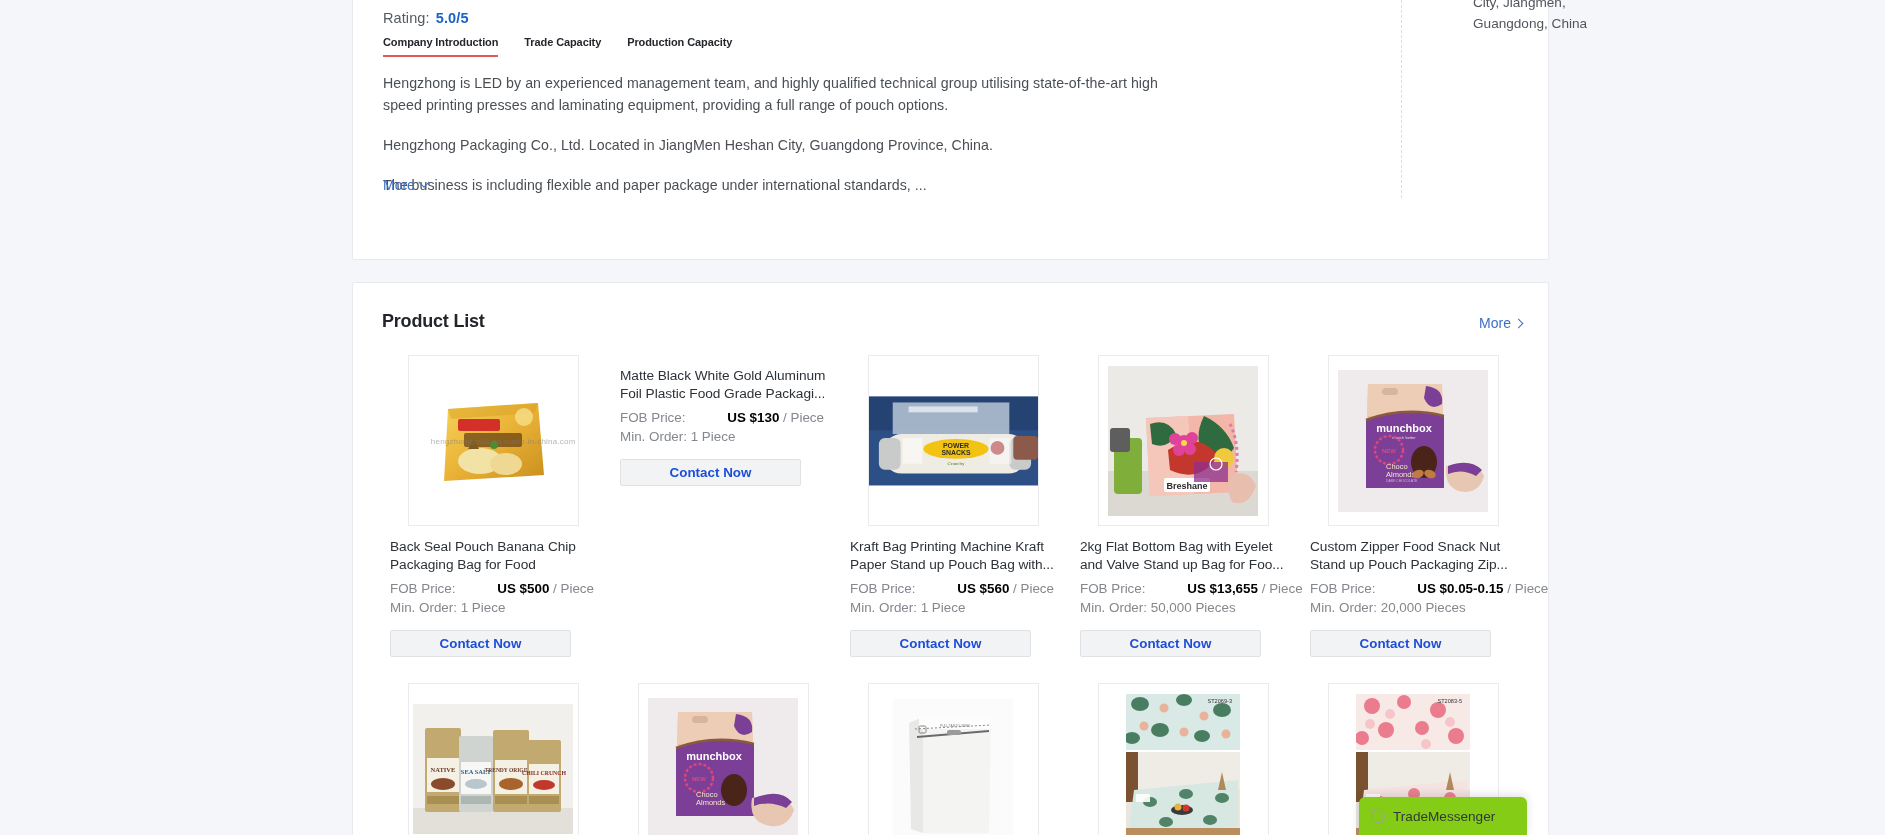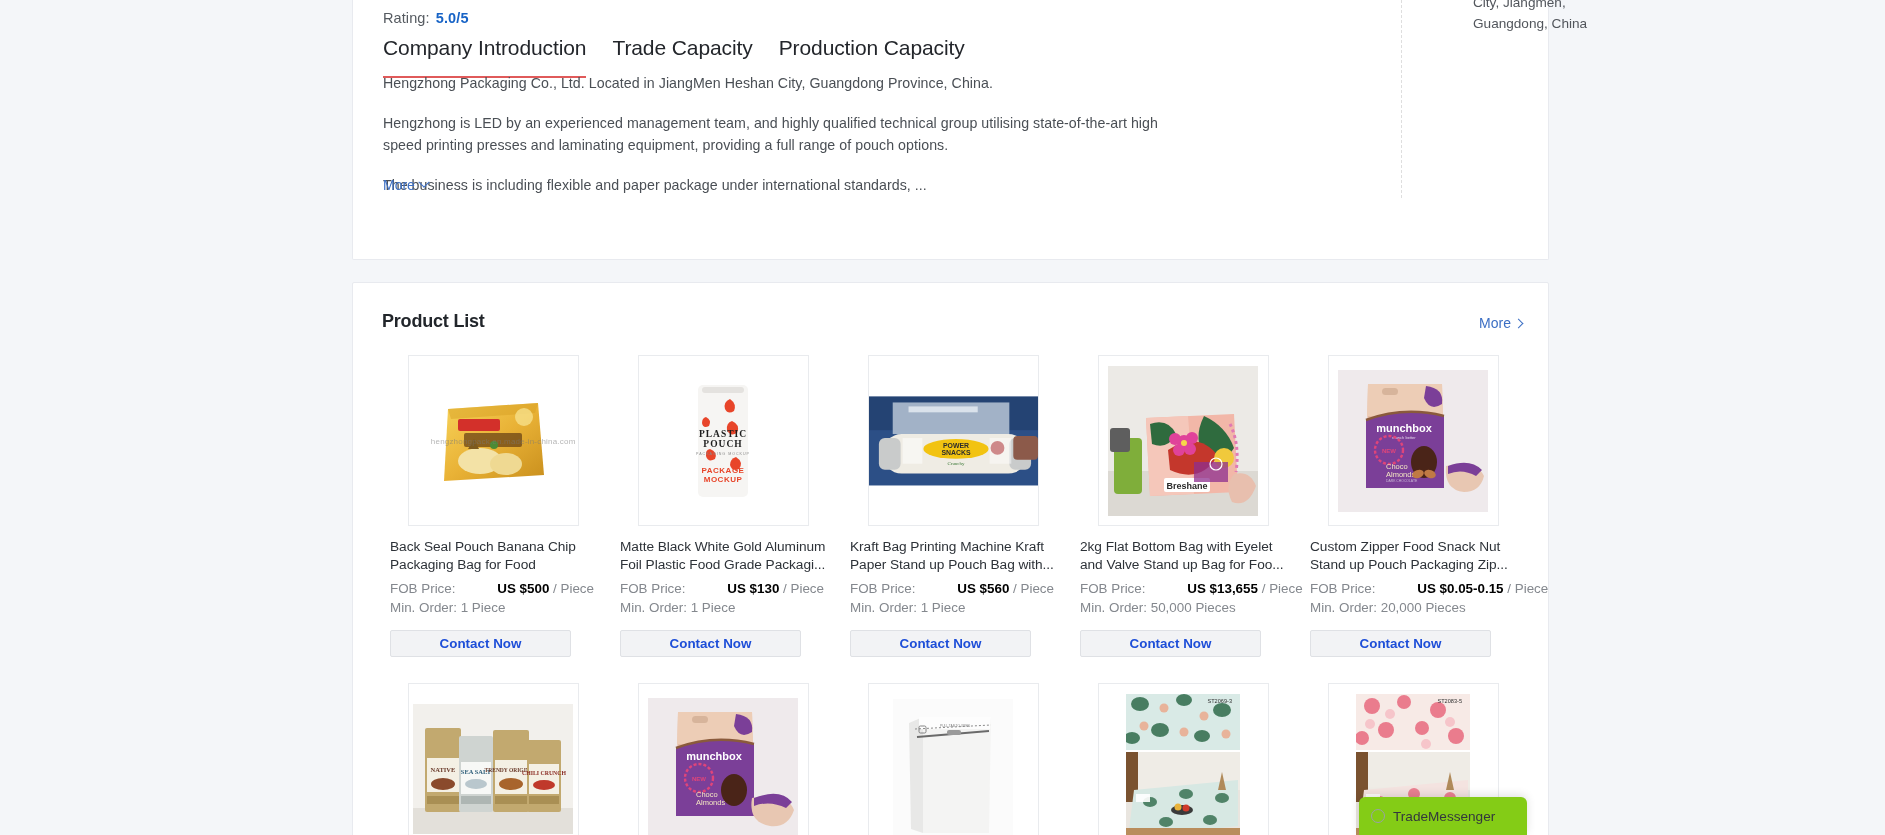--- a/index.html
+++ b/index.html
@@ -50,24 +50,24 @@
   .tabs {
     position: absolute;
     left: 30px;
     top: 396px;
     display: flex;
     gap: 26px;
     align-items: flex-start;
   }
   .tab {
     position: relative;
-    font-size: 21px;
-    font-weight: normal;
+    font-size: 11px;
+    font-weight: bold;
     color: #23262b;
-    padding-bottom: 18px;
+    padding-bottom: 9px;
     cursor: pointer;
     letter-spacing: -0.1px;
   }
   .tab.active::after {
     content: "";
     position: absolute;
     left: 0; right: 0; bottom: 0;
     height: 2px;
     background: #e05a5a;
   }
@@ -326,22 +326,22 @@
       <span class="rating-value">5.0/5</span>
     </div>
 
     <div class="tabs">
       <div class="tab active">Company Introduction</div>
       <div class="tab">Trade Capacity</div>
       <div class="tab">Production Capacity</div>
     </div>
 
     <div class="intro-body">
+      <div class="intro-p">Hengzhong is LED by an experienced management team, and highly qualified technical group utilising state-of-the-art high speed printing presses and laminating equipment, providing a full range of pouch options.</div>
       <div class="intro-p">Hengzhong Packaging Co., Ltd. Located in JiangMen Heshan City, Guangdong Province, China.</div>
-      <div class="intro-p">Hengzhong is LED by an experienced management team, and highly qualified technical group utilising state-of-the-art high speed printing presses and laminating equipment, providing a full range of pouch options.</div>
       <div class="intro-p">The business is including flexible and paper package under international standards, ...</div>
     </div>
 
     <div class="more-link">
       <span>More</span>
       <span class="chev-down"></span>
     </div>
 
     <div class="v-divider"></div>
 
@@ -390,38 +390,20 @@
         <div class="prod-title">Back Seal Pouch Banana Chip Packaging Bag for Food</div>
         <div class="price-row"><span>FOB Price:</span>
           <span class="price-val">US $500</span>
           <span>/ Piece</span></div>
         <div class="minorder-row"><span>Min. Order:</span>
           <span>1 Piece</span></div>
         <button class="contact-btn">Contact Now</button>
       </div>
 
       <div class="prod">
-        <div class="thumb">
-          <div class="thumb-inner">
-            <svg width="74" height="128" viewBox="0 0 74 128">
-              <rect x="12" y="8" width="50" height="112" rx="5" fill="#f6f5f3"></rect>
-              <rect x="16" y="10" width="42" height="6" rx="3" fill="#e4e2df"></rect>
-              <path d="M44 22 q7 5 4 12 q-6 4 -9 -2 q-2 -7 5 -10z" fill="#e8452a"></path>
-              <path d="M20 40 q6 3 3 9 q-6 3 -7 -3 q0 -5 4 -6z" fill="#e8452a"></path>
-              <path d="M46 44 q9 4 5 12 q-7 4 -10 -3 q-1 -7 5 -9z" fill="#e8452a"></path>
-              <path d="M24 72 q8 3 5 10 q-7 4 -9 -3 q-1 -6 4 -7z" fill="#e8452a"></path>
-              <path d="M50 80 q8 5 3 12 q-7 3 -9 -4 q0 -6 6 -8z" fill="#e8452a"></path>
-              <text x="37" y="60" font-family="Liberation Serif, serif" font-size="9.5" font-weight="bold" text-anchor="middle" fill="#1d1d1d" letter-spacing="1">PLASTIC</text>
-              <text x="37" y="70" font-family="Liberation Serif, serif" font-size="9.5" font-weight="bold" text-anchor="middle" fill="#1d1d1d" letter-spacing="1">POUCH</text>
-              <text x="37" y="78" font-family="Liberation Sans, sans-serif" font-size="3.6" text-anchor="middle" fill="#8a8a8a" letter-spacing="1">PACKAGING MOCKUP</text>
-              <text x="37" y="96" font-family="Liberation Sans, sans-serif" font-size="8" font-weight="bold" text-anchor="middle" fill="#e8452a" letter-spacing=".5">PACKAGE</text>
-              <text x="37" y="105" font-family="Liberation Sans, sans-serif" font-size="8" font-weight="bold" text-anchor="middle" fill="#e8452a" letter-spacing=".5">MOCKUP</text>
-            </svg>
-          </div>
-        </div>
         <div class="prod-title">Matte Black White Gold Aluminum Foil Plastic Food Grade Packagi...</div>
         <div class="price-row"><span>FOB Price:</span>
           <span class="price-val">US $130</span>
           <span>/ Piece</span></div>
         <div class="minorder-row"><span>Min. Order:</span>
           <span>1 Piece</span></div>
         <button class="contact-btn">Contact Now</button>
       </div>
 
       <div class="prod">

